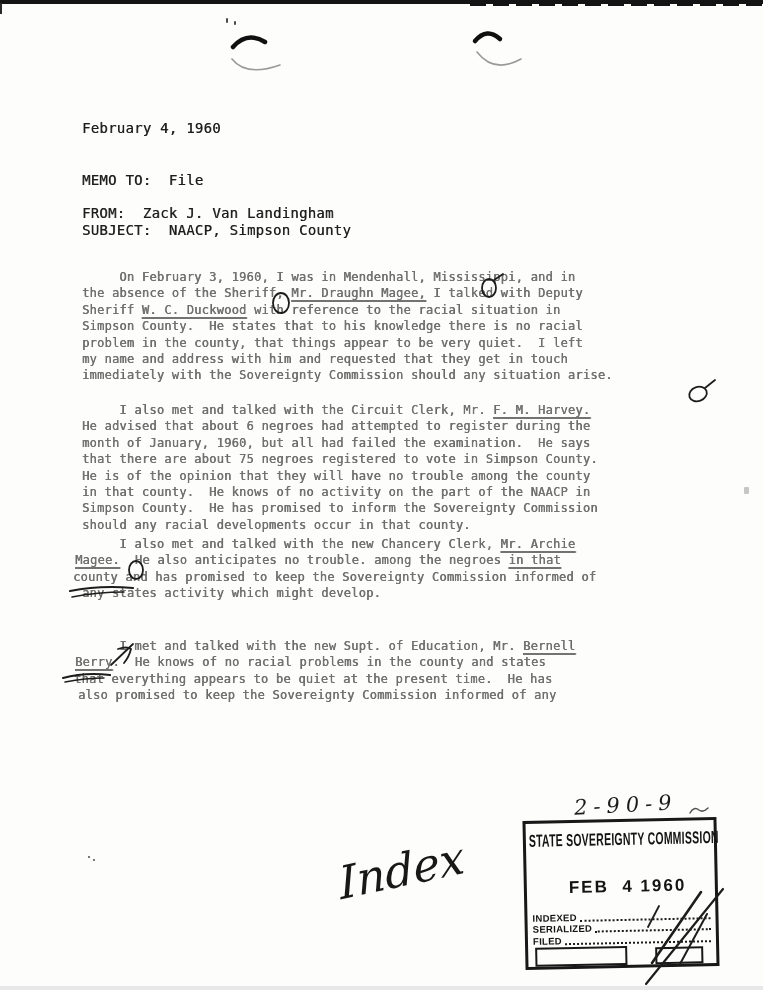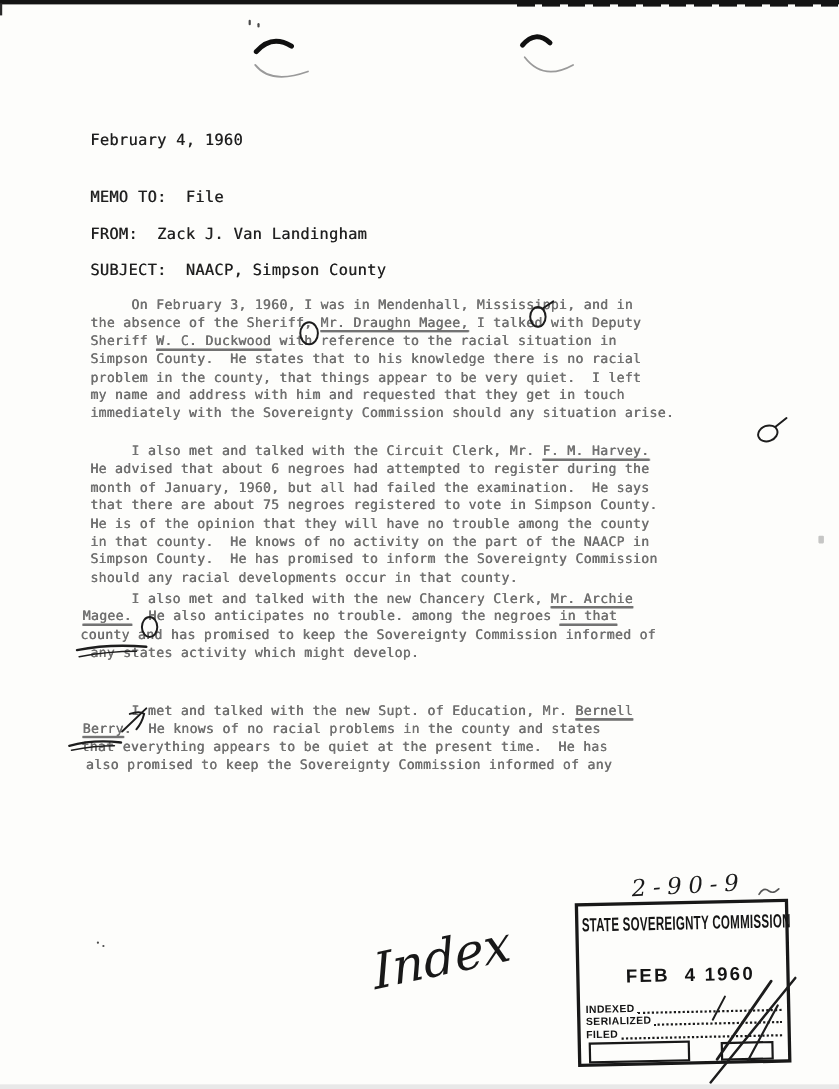--- a/index.html
+++ b/index.html
@@ -59,21 +59,21 @@
   <div class="corner-tick"></div>
   <div class="speck" style="left:226px;top:18px;width:2px;height:5px;"></div>
   <div class="speck" style="left:234px;top:21px;width:1.5px;height:4px;"></div>
   <div class="speck" style="left:88px;top:856px;width:2px;height:2px;"></div>
   <div class="speck" style="left:93px;top:859px;width:2px;height:2px;"></div>
   <div class="speck" style="left:744px;top:487px;width:5px;height:7px;opacity:0.3;"></div>
 
   <div class="tline" style="top:120px">February 4, 1960</div>
   <div class="tline" style="top:172px"><span>MEMO TO:</span><span class="hval">File</span></div>
   <div class="tline" style="top:205px"><span>FROM:</span><span class="hval">Zack J. Van Landingham</span></div>
-  <div class="tline" style="top:238px"><span>SUBJECT:</span><span class="hval">NAACP, Simpson County</span></div>
+  <div class="tline" style="top:222px"><span>SUBJECT:</span><span class="hval">NAACP, Simpson County</span></div>
 
   <div class="memo-body">
       <div class="para para1">
         <div class="bline"><span>     On February 3, 1960, I was in Mendenhall, Mississippi, and in</span></div>
         <div class="bline"><span>the absence of the Sheriff, </span><span class="u">Mr. Draughn Magee,</span><span> I talked with Deputy</span></div>
         <div class="bline"><span>Sheriff </span><span class="u">W. C. Duckwood</span><span> with reference to the racial situation in</span></div>
         <div class="bline"><span>Simpson County.  He states that to his knowledge there is no racial</span></div>
         <div class="bline"><span>problem in the county, that things appear to be very quiet.  I left</span></div>
         <div class="bline"><span>my name and address with him and requested that they get in touch</span></div>
         <div class="bline"><span>immediately with the Sovereignty Commission should any situation arise.</span></div>

